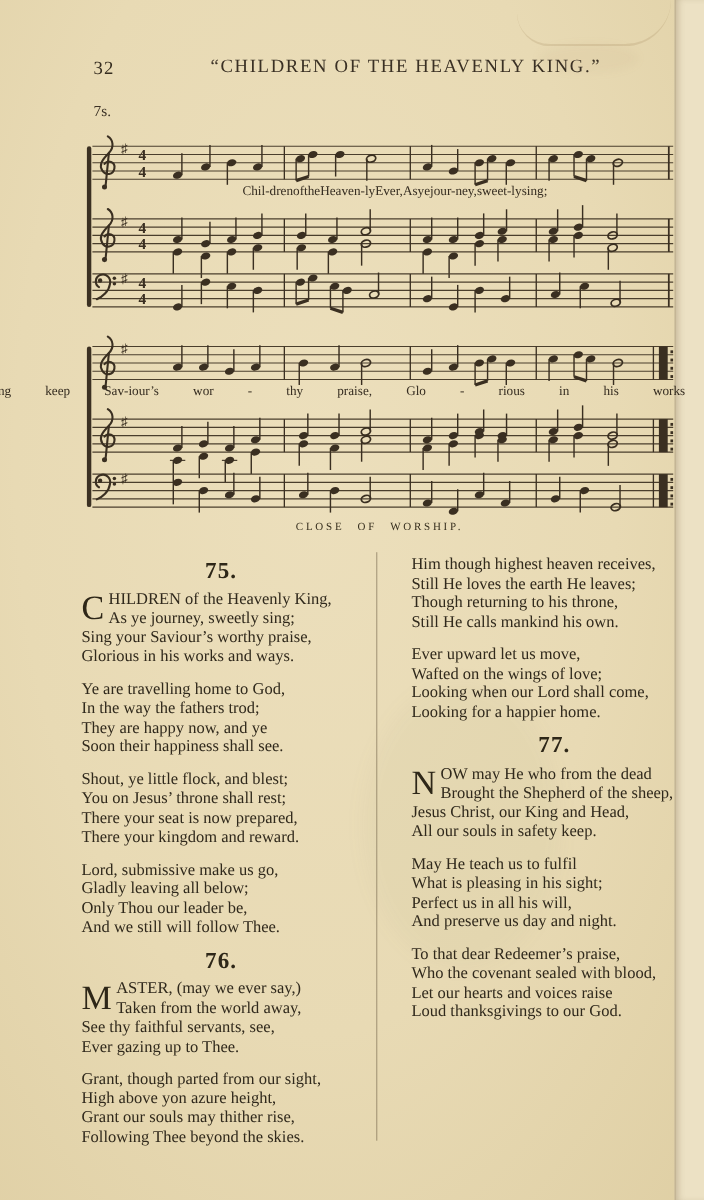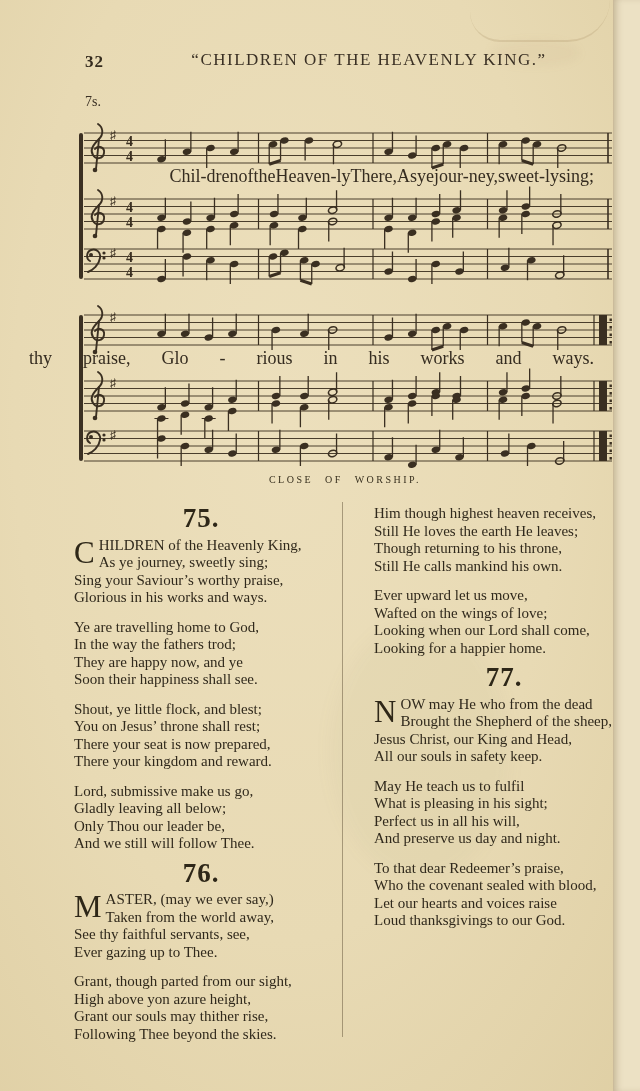--- a/index.html
+++ b/index.html
@@ -7,37 +7,37 @@
     position:relative; width:640px; height:1091px; overflow:hidden;
     background:radial-gradient(ellipse at 45% 38%, #ecdfbc 0%, #e8dab4 55%, #dfcfa4 100%);
     font-family:"Liberation Serif", serif; color:#352c1f;
   }
   .page-edge{position:absolute;top:0;bottom:0;right:0;width:26px;background:#ece1c4;
     border-left:1px solid rgba(125,98,60,.30); box-shadow:inset 5px 0 7px -3px rgba(100,75,40,.30);}
   .crease-top{position:absolute;top:0;right:30px;width:140px;height:40px;
     border-bottom:2px solid rgba(135,105,65,.16); border-radius:0 0 70px 50px;}
   .stain{position:absolute;border-radius:50%;pointer-events:none;}
   .header-row{position:absolute;top:50px;left:85px;width:528px;height:26px;}
-  .pagenum{position:absolute;left:0;top:2px;font-size:17px;letter-spacing:1px;font-weight:bold;}
+  .pagenum{position:absolute;left:0;top:2px;font-size:17px;letter-spacing:1px;}
   .page-title{position:absolute;left:40px;right:0;text-align:center;font-size:17px;
     letter-spacing:1.5px;white-space:nowrap;color:#3a3024;}
   .meter{position:absolute;top:94px;left:85px;width:528px;font-size:14px;color:#3a3024;}
   .music-system{position:absolute;left:84px;width:528px;height:180px;}
   .system-line{position:absolute;left:-5px;width:3.5px;background:#3b3022;border-radius:2px;}
   .staff-svg{position:absolute;left:0;width:528px;height:56px;}
   svg{overflow:visible;display:block;}
   .lyrics-row{position:absolute;left:40px;width:470px;height:16px;display:flex;
-    justify-content:flex-end;font-size:18px;color:#352c20;white-space:nowrap;}
+    justify-content:center;font-size:12px;color:#352c20;white-space:nowrap;}
   .section-heading{position:absolute;top:474px;left:75px;width:540px;text-align:center;
     font-size:10px;letter-spacing:2.5px;word-spacing:7px;color:#38301f;}
   .col{position:absolute;top:505px;font-size:15px;line-height:17.5px;color:#30291c;}
   .col-left{left:74px;width:254px;}
   .col-right{left:357px;width:260px;margin-left:17px;}
   .col-divider{position:absolute;top:502px;left:342px;width:1px;height:535px;background:rgba(85,68,45,.45);}
-  .hymn-number{font-size:27px;font-weight:700;text-align:center;letter-spacing:1px;margin:5px 0 9px 0;color:#2e2718;}
+  .hymn-number{font-size:21px;font-weight:700;text-align:center;letter-spacing:1px;margin:5px 0 9px 0;color:#2e2718;}
   .stanza{margin:0 0 12px 0;}
   .dropcap{float:left;font-size:31px;line-height:30px;height:32px;margin:1px 4px 0 0;color:#2e2718;}
 </style>
 </head>
 <body>
 
 <div class="page">
   <div class="page-edge"></div>
   <div class="crease-top"></div>
   <div class="stain" style="top:40px;right:60px;width:90px;height:26px;background:rgba(150,120,70,.05);filter:blur(4px);"></div>
@@ -241,21 +241,21 @@
             <line x1="443.51000000000005" y1="24.25" x2="443.51000000000005" y2="44.25" stroke="#3a2f21" stroke-width="1.3"></line>
             <ellipse cx="475.76" cy="39.25" rx="4.3" ry="3.1" transform="rotate(-18 475.76 39.25)" fill="none" stroke="#3a2f21" stroke-width="1.6"></ellipse>
             <line x1="479.65999999999997" y1="39.25" x2="479.65999999999997" y2="19.25" stroke="#3a2f21" stroke-width="1.3"></line>
           </g>
         </svg>
         <div class="lyrics-row" style="top: 54px;">
           <span>Chil-dren</span>
           <span>of</span>
           <span>the</span>
           <span>Heaven-ly</span>
-          <span>There,</span>
+          <span>Ever,</span>
           <span>As</span>
           <span>ye</span>
           <span>jour-ney,</span>
           <span>sweet-ly</span>
           <span>sing;</span>
         </div>
       </div>
       <div class="music-system" style="top: 296px;">
         <div class="system-line" style="top: 19px; height: 146px;"></div>
         <svg width="528" height="56" class="staff-svg" style="top: 6px;">

